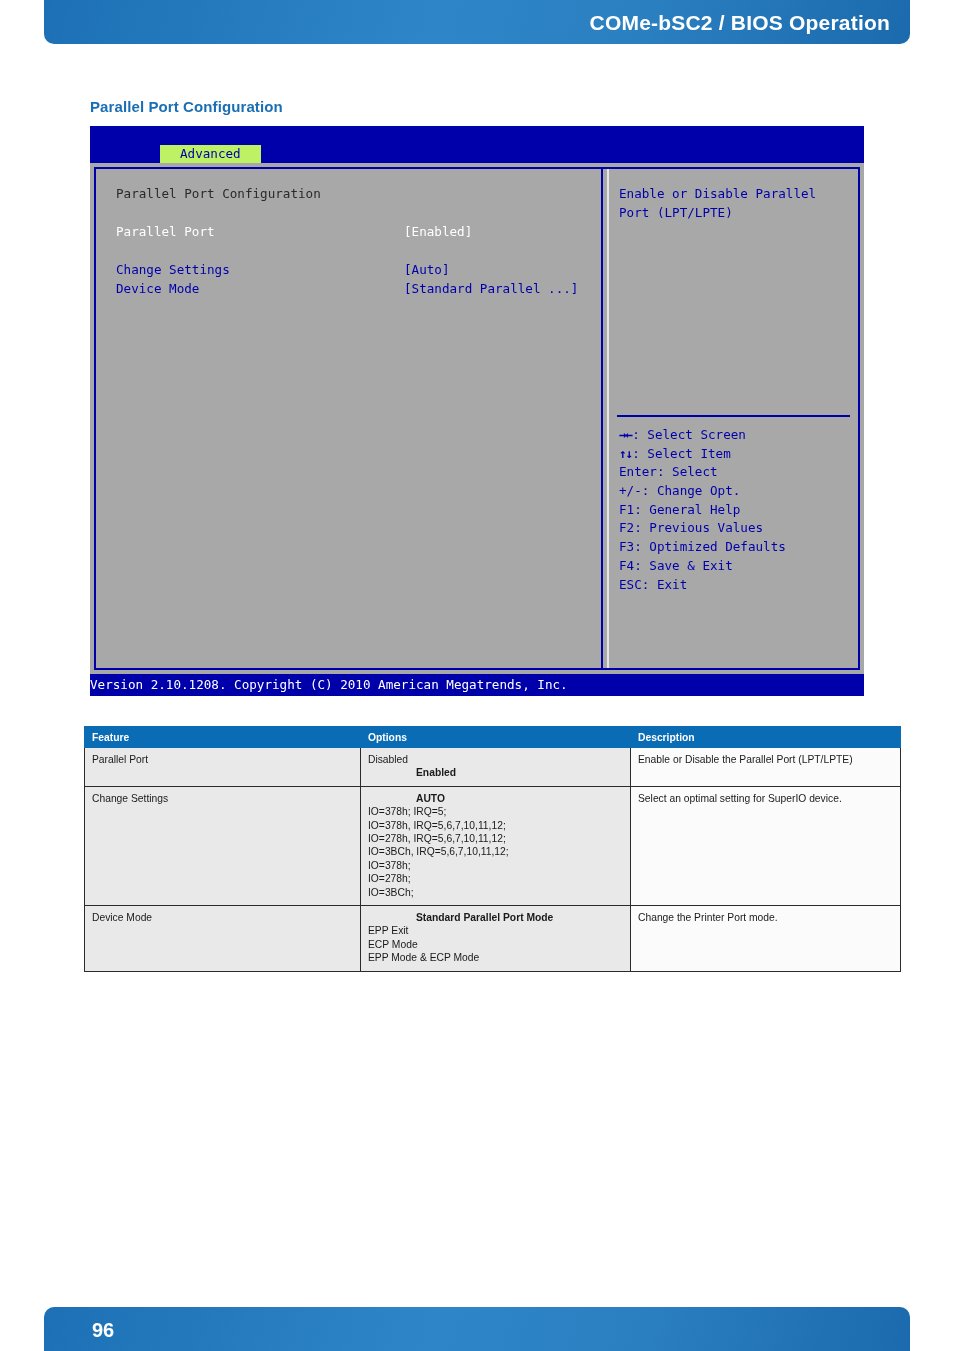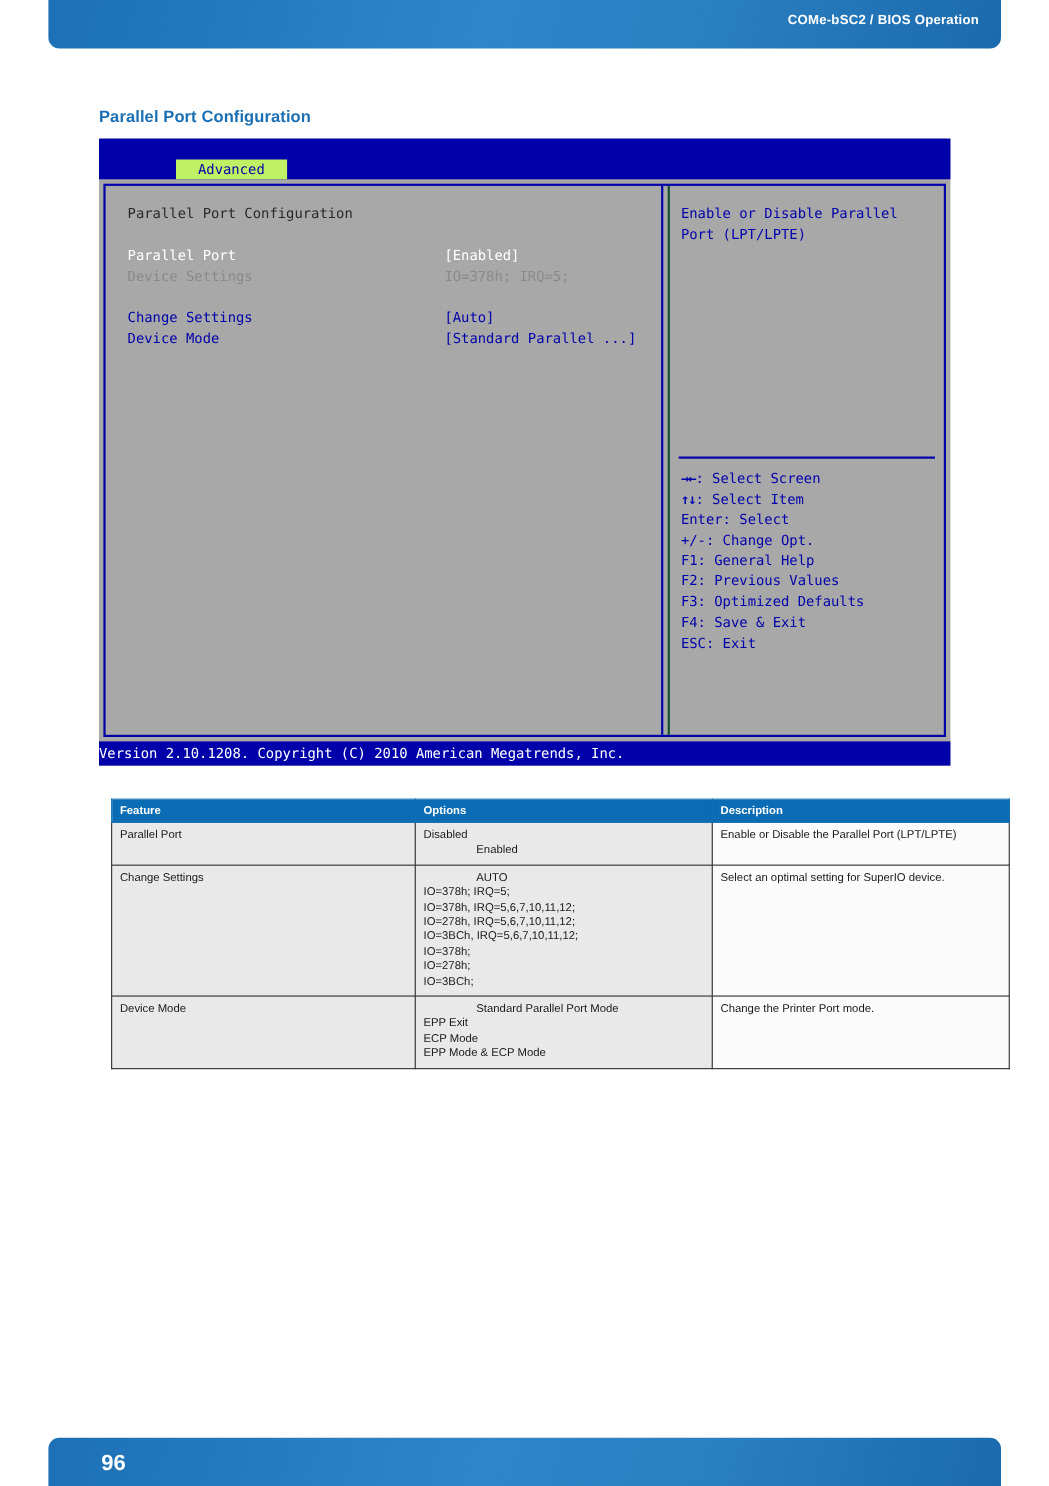--- a/index.html
+++ b/index.html
@@ -25,21 +25,21 @@
     background: linear-gradient(105deg, #1d70b5 0%, #2e86c8 45%, #2a7fc0 70%, #1b6aae 100%);
     border-bottom-left-radius: 10px;
     border-bottom-right-radius: 10px;
     box-sizing: border-box;
   }
   .page-header-title {
     position: absolute;
     right: 20px;
     top: 11px;
     color: #ffffff;
-    font-size: 12px;
+    font-size: 21px;
     font-weight: 600;
     letter-spacing: .2px;
     white-space: nowrap;
   }
 
   
   .section-title {
     position: absolute;
     left: 90px;
     top: 98px;
@@ -109,21 +109,21 @@
     height: 100%;
     border-right: 2px solid #0000ab;
     box-sizing: border-box;
   }
   .bios-right {
     position: absolute;
     left: 511px;
     top: 0;
     right: 0;
     height: 100%;
-    border-left: 2px solid #14532d;
+    border-left: 2px solid #e5e5e5;
     box-sizing: border-box;
   }
 
   .bios-left-inner { position: absolute; left: 20px; top: 15px; right: 6px; }
   .biosrow { position: relative; height: 19px; white-space: nowrap; }
   .biosrow .lbl { position: absolute; left: 0; top: 0; }
   .biosrow .val { position: absolute; left: 288px; top: 0; }
   .c-head { color: #2a2a2a; }
   .c-white { color: #ffffff; }
   .c-dim   { color: #8a8a8a; }
@@ -165,21 +165,21 @@
     background: #0000ab;
     color: #ffffff;
     text-align: left;
     line-height: 22px;
     white-space: nowrap;
   }
 
   
   .spec-table {
     position: absolute;
-    left: 101px;
+    left: 84px;
     top: 726px;
     width: 774px;
     border-collapse: collapse;
     font-size: 10.3px;
     color: #1a1a1a;
     table-layout: fixed;
     border-radius: 20px;
   }
   .spec-table th {
     background: #0a6cb4;
@@ -193,21 +193,21 @@
   }
   .spec-table td {
     border: 1px solid #2b2b2b;
     padding: 5px 7px 6px 7px;
     vertical-align: top;
     line-height: 13.4px;
   }
   .col-feature { width: 262px; background: #e9e9e9; }
   .col-options { width: 256px; background: #e9e9e9; }
   .col-desc    { width: 256px; background: #fbfbfb; }
-  .opt-b { font-weight: normal; padding-left: 48px; }
+  .opt-b { font-weight: bold; padding-left: 48px; }
 
   
   .page-footer {
     position: absolute;
     left: 44px;
     bottom: 0px;
     width: 866px;
     height: 44px;
     background: linear-gradient(105deg, #1d70b5 0%, #2e86c8 45%, #2a7fc0 70%, #1b6aae 100%);
     border-top-left-radius: 10px;
@@ -244,24 +244,20 @@
         <div class="biosrow">
           <span class="lbl c-head">Parallel Port Configuration</span>
         </div>
         <div class="spacer-row"></div>
 
         <div class="biosrow">
           <span class="lbl c-white">Parallel Port</span>
           <span class="val c-white">[Enabled]</span>
         </div>
 
-        <div class="biosrow">
-          <span class="lbl c-dim">Device Settings</span>
-          <span class="val c-dim">IO=378h; IRQ=5;</span>
-        </div>
 
         <div class="spacer-row"></div>
 
         <div class="biosrow">
           <span class="lbl c-blue">Change Settings</span>
           <span class="val c-blue">[Auto]</span>
         </div>
 
         <div class="biosrow">
           <span class="lbl c-blue">Device Mode</span>

